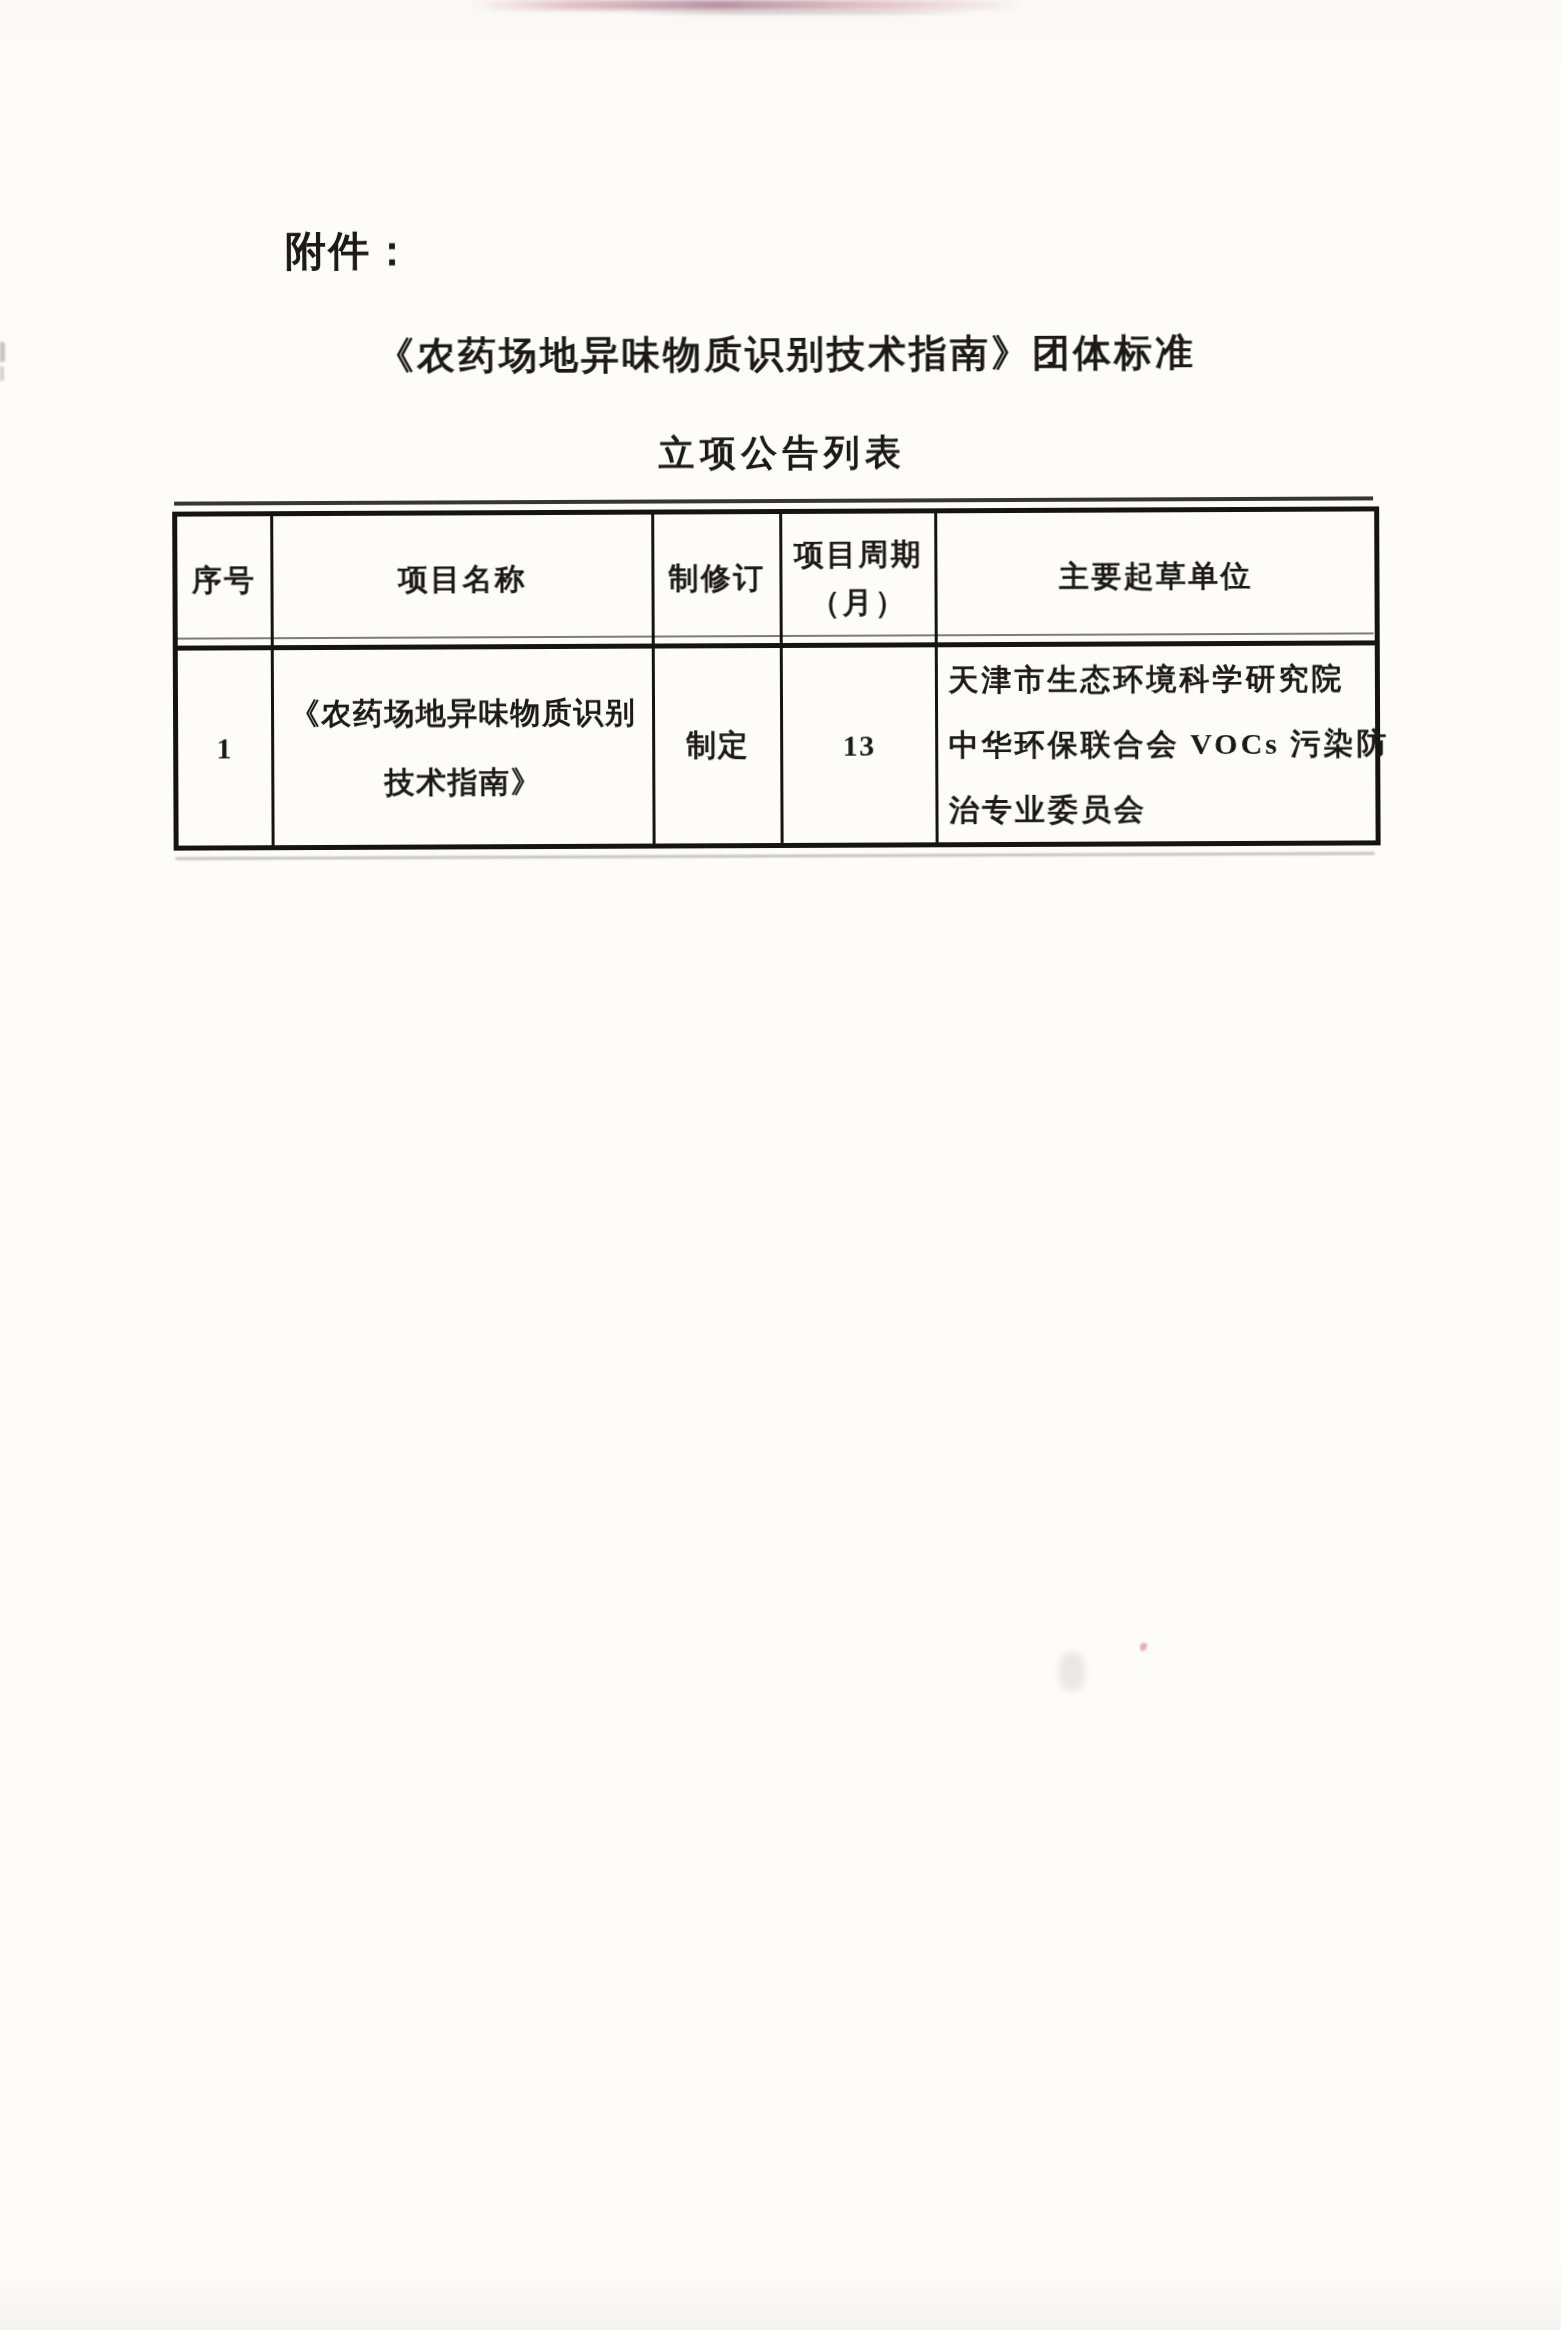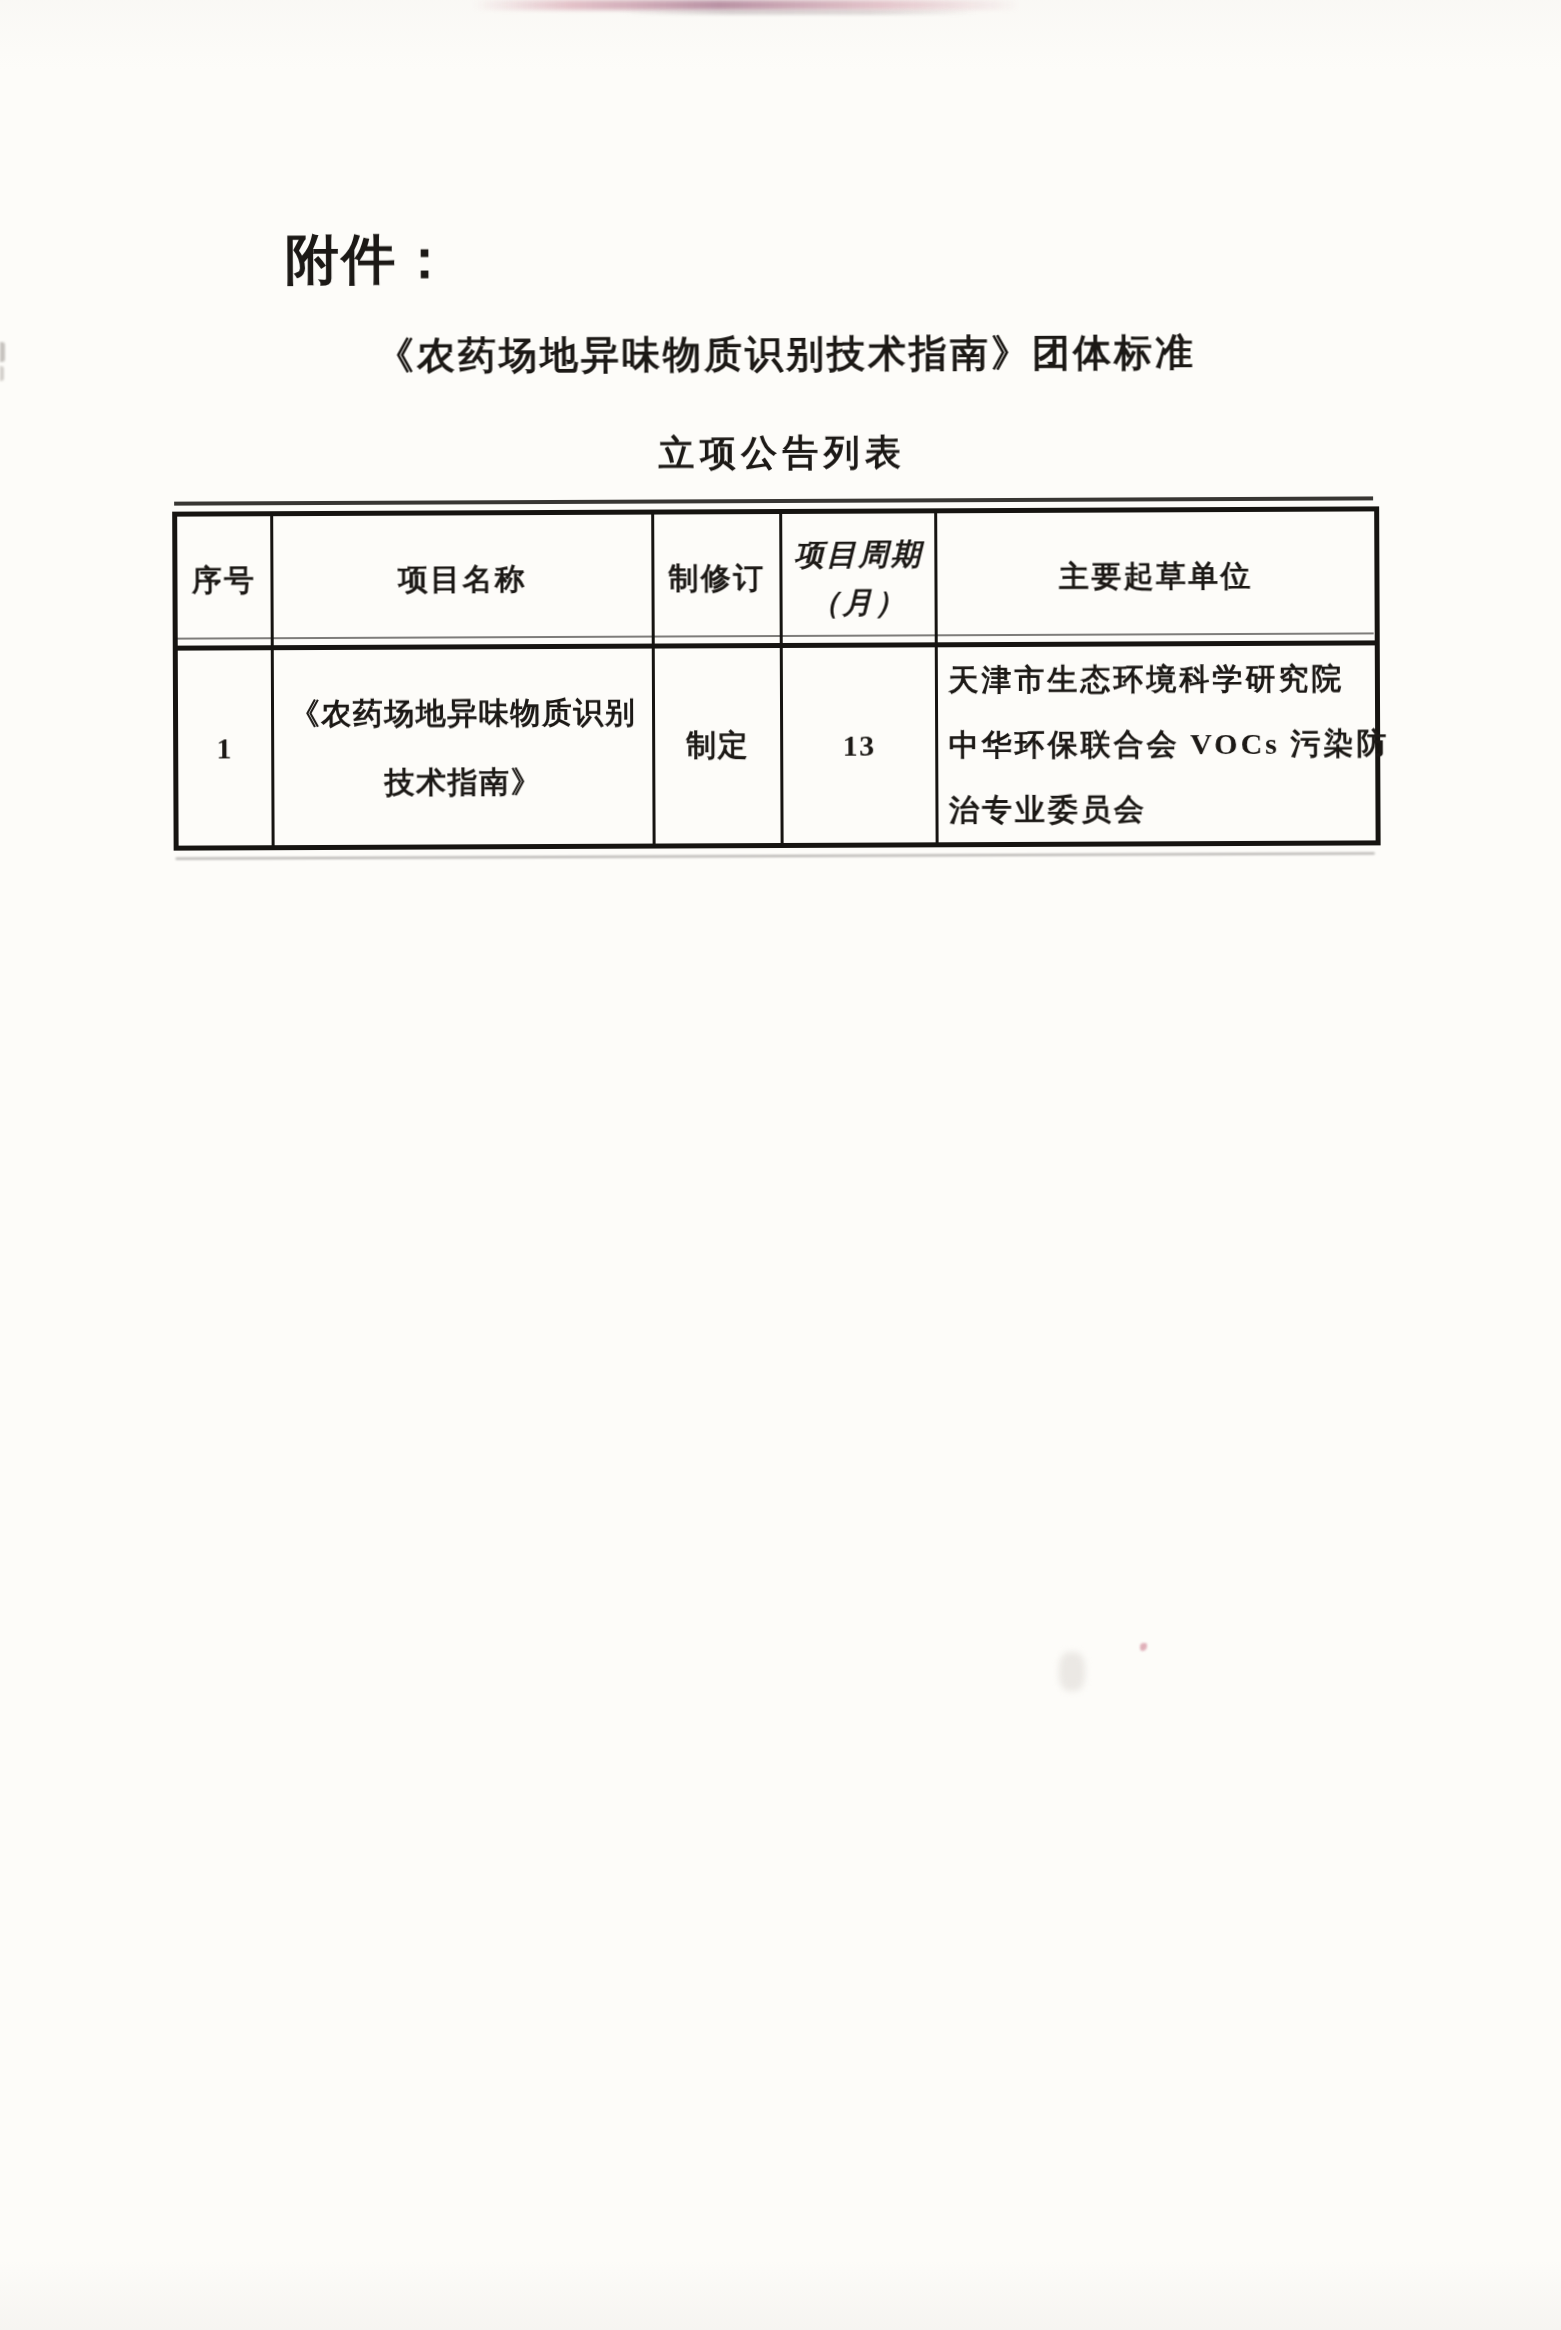--- a/index.html
+++ b/index.html
@@ -41,21 +41,21 @@
     background:linear-gradient(90deg, rgba(170,160,165,0), rgba(168,158,160,.35) 30%, rgba(168,158,160,.3) 70%, rgba(170,160,165,0));
     filter:blur(1.5px);
   }
   .edge-mark-1{left:0;top:342px;width:5.3px;height:19.5px;background:#c7c3bf;border-radius:0 3px 3px 0;filter:blur(0.8px);}
   .edge-mark-2{left:0;top:366px;width:3.8px;height:15px;background:#d3cfcb;border-radius:0 3px 3px 0;filter:blur(0.8px);}
   .speck-pink{left:1140px;top:1643px;width:6.8px;height:8.3px;background:#d697a4;border-radius:50% 20% 60% 40%;filter:blur(0.8px);opacity:.75;}
   .blotch-gray{left:1059px;top:1652px;width:25.5px;height:39px;background:#ebe8e4;border-radius:40%;filter:blur(3px);}
   
   .attachment{
     position:absolute;left:288px;top:222px;
-    font-size:54px;font-weight:700;letter-spacing:2.3px;
+    font-size:41px;font-weight:700;letter-spacing:2.3px;
   }
   .doc-title{
     position:absolute;left:0;top:329px;width:1577px;
     text-align:center;
     font-size:38px;font-weight:700;letter-spacing:3px;
   }
   .doc-subtitle{
     position:absolute;left:0;top:429px;width:1569px;
     text-align:center;
     font-size:36px;font-weight:700;letter-spacing:5.3px;
@@ -81,21 +81,21 @@
   }
   .doc-table thead th{
     height:129px;
     font-size:30px;letter-spacing:2.3px;
     border-bottom-width:5.3px;
   }
   .doc-table tbody td{
     height:194px;
     font-size:30px;
   }
-  .hdr-two-line{line-height:1.6;font-style:italic;}
+  .hdr-two-line{line-height:1.6;}
   .cell-name{line-height:69px;letter-spacing:1.5px;}
   .cell-name .ln{white-space:nowrap;}
   .cell-unit{
     text-align:left !important;
     padding-left:10.5px !important;padding-right:4.5px !important;
     line-height:65px;letter-spacing:3px;
   }
   .cell-unit .ln{white-space:nowrap;}
   .cell-no,.cell-revision,.cell-period{letter-spacing:1.5px;}
   

